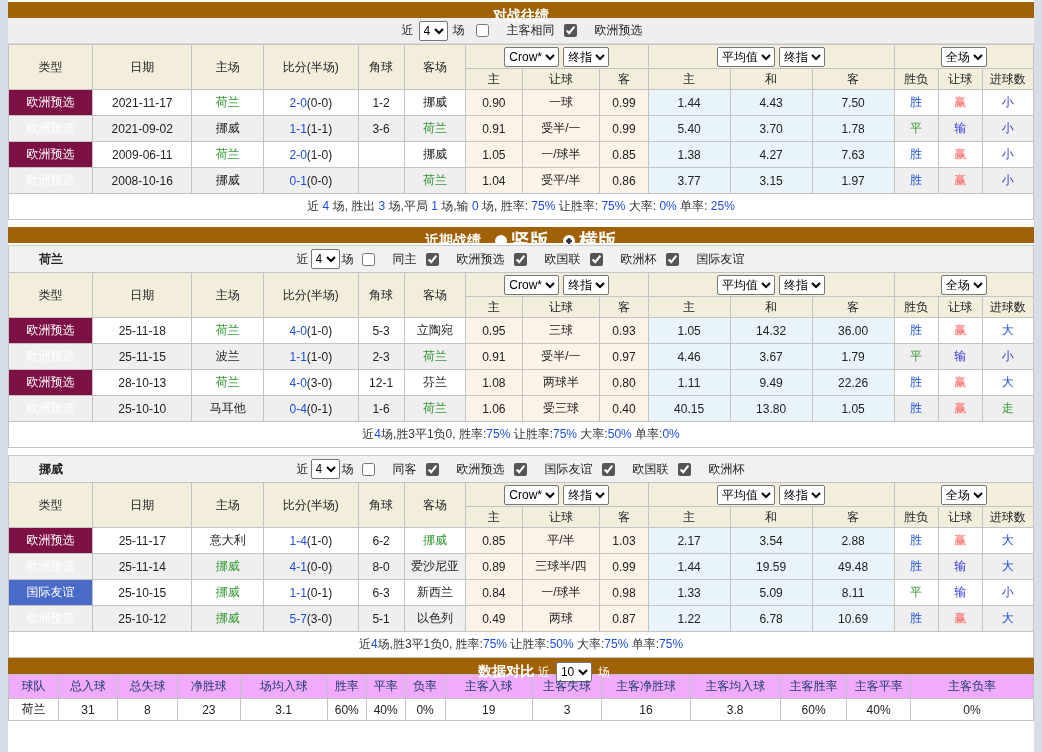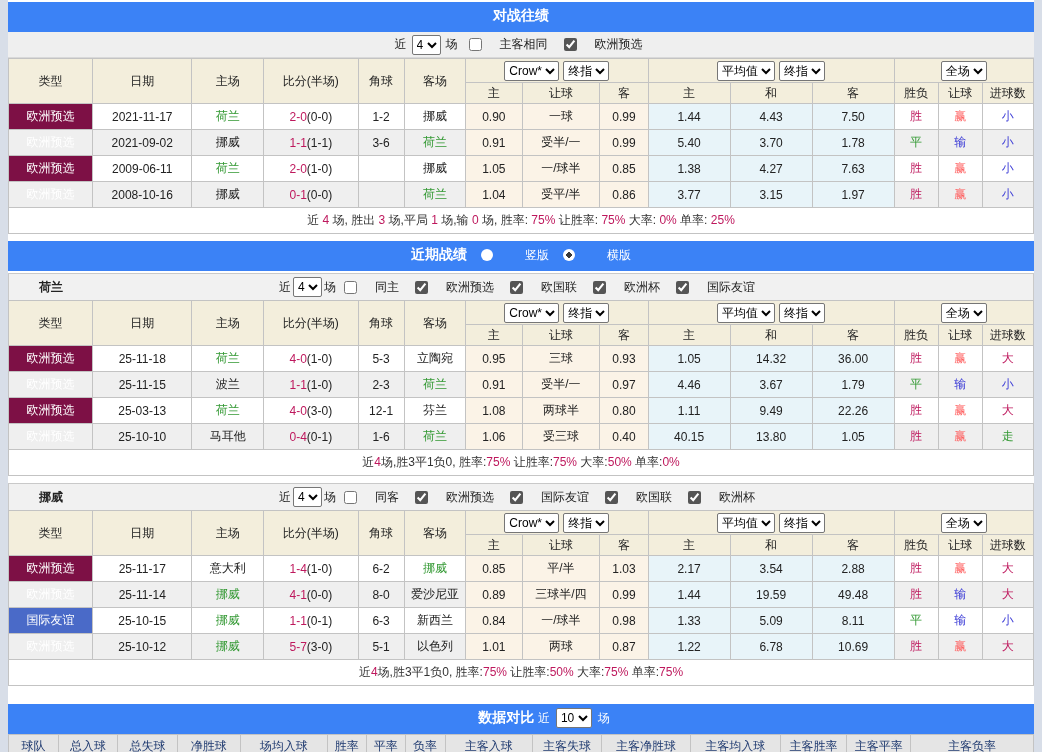--- a/index.html
+++ b/index.html
@@ -1,49 +1,49 @@
 <!DOCTYPE html>
 <html><head>
 <meta charset="utf-8">
 <style>
   html,body{margin:0;padding:0;}
   body{background:#d8dee8;font-family:"Liberation Sans","DejaVu Sans",sans-serif;font-size:12px;color:#222;}
   .page{width:1026px;margin:0 auto;background:#ffffff;padding-top:2px;min-height:750px;}
-  .section-bar{background:#3b82f6;color:#fff;height:30px;line-height:26px;text-align:center;font-weight:bold;font-size:14px;}
+  .section-bar{background:#a16207;color:#fff;height:16px;line-height:26px;text-align:center;font-weight:bold;font-size:14px;}
   .section-bar .norm{font-weight:normal;font-size:12px;}
   .filter-row{background:#efefef;height:25px;display:flex;align-items:center;justify-content:center;border-bottom:1px solid #d9d9d9;}
   .filter-row span.flabel{margin:0 3px;}
   select{font-size:12px;height:20px;border:1px solid #767676;border-radius:2px;background:#fff;margin:0 2px;vertical-align:middle;}
   input[type=checkbox]{width:13px;height:13px;accent-color:#555;margin:0 2px 0 8px;vertical-align:-2px;}
-  .cblabel{margin-right:8px;padding-left:16px;}
+  .cblabel{margin-right:1px;padding-left:16px;}
   table.match{width:100%;border-collapse:collapse;table-layout:fixed;border:1px solid #a0a0a0;}
   table.match th,table.match td{border:1px solid #c3c3c3;text-align:center;padding:0;white-space:nowrap;overflow:hidden;}
   table.match thead th{background:#f3eedc;font-weight:normal;color:#222;}
   table.match thead tr.grow th{height:23px;}
   table.match thead tr.srow th{height:20px;}
   table.match td{height:25px;}
   td.type-cell{background:#7d1045;color:#fff;}
   td.type-cell.fr{background:#4a6ac8;}
   table.match tr.alt td{background:#efefef;}
   table.match td.odds-bg,table.match tr.alt td.odds-bg{background:#fbf3e7;}
   table.match td.avg-bg,table.match tr.alt td.avg-bg{background:#e8f4f9;}
   td.sumrow,table.match tr.alt td.sumrow{height:27px;background:#fff;color:#333;text-align:center;}
-  .c-red{color:#be185d;}
+  .c-red{color:#1d4ed8;}
   .c-pink{color:#ff5a5a;}
   .c-green{color:#339933;}
   .c-blue{color:#3b3bd6;}
   .half{color:#222;}
   .team-bar{background:#f1f1f1;height:26px;display:flex;align-items:center;position:relative;border:1px solid #c9c9c9;border-bottom:none;margin-top:2px;}
   .team-bar .tname{position:absolute;left:30px;font-weight:bold;color:#222;}
   .team-bar .tcontrols{margin:0 auto;display:flex;align-items:center;}
   .radio{display:inline-block;width:12px;height:12px;border-radius:50%;background:#fff;vertical-align:middle;margin:0 4px 0 14px;cursor:pointer;}
   .radio.sel{background:radial-gradient(circle,#3a3a3a 0 2.6px,#fff 2.7px);}
-  .rlabel{font-weight:normal;font-size:12px;vertical-align:middle;margin-left:28px;}
+  .rlabel{font-weight:bold;font-size:19px;vertical-align:middle;}
   table.cmp{width:100%;border-collapse:collapse;table-layout:fixed;border:1px solid #a0a0a0;}
-  table.cmp th{background:#e5e5e5;color:#1f3a70;font-weight:normal;height:23px;border:1px solid #c3c3c3;padding:0;white-space:nowrap;overflow:hidden;}
+  table.cmp th{background:#f0abfc;color:#1f3a70;font-weight:normal;height:23px;border:1px solid #c3c3c3;padding:0;white-space:nowrap;overflow:hidden;}
   table.cmp td{height:21px;border:1px solid #c3c3c3;text-align:center;padding:0;}
   table.cmp tr.r0 td{color:#222;background:#fff;}
 </style>
 </head>
 <body>
 
 <div class="page">
 
   <div class="section-bar">
     <span>对战往绩</span>
@@ -271,21 +271,21 @@
             <td class="odds-bg">0.97</td>
             <td class="avg-bg">4.46</td>
             <td class="avg-bg">3.67</td>
             <td class="avg-bg">1.79</td>
             <td class="c-green">平</td>
             <td class="c-blue">输</td>
             <td class="c-blue">小</td>
           </tr>
           <tr>
             <td class="type-cell">欧洲预选</td>
-            <td>25-03-13</td>
+            <td>28-10-13</td>
             <td class="c-green">荷兰</td>
             <td><span class="c-red">4-0</span><span class="half">(3-0)</span></td>
             <td>12-1</td>
             <td>芬兰</td>
             <td class="odds-bg">1.08</td>
             <td class="odds-bg">两球半</td>
             <td class="odds-bg">0.80</td>
             <td class="avg-bg">1.11</td>
             <td class="avg-bg">9.49</td>
             <td class="avg-bg">22.26</td>
@@ -430,38 +430,38 @@
             <td class="c-blue">输</td>
             <td class="c-blue">小</td>
           </tr>
           <tr class="alt">
             <td class="type-cell">欧洲预选</td>
             <td>25-10-12</td>
             <td class="c-green">挪威</td>
             <td><span class="c-red">5-7</span><span class="half">(3-0)</span></td>
             <td>5-1</td>
             <td>以色列</td>
-            <td class="odds-bg">1.01</td>
+            <td class="odds-bg">0.49</td>
             <td class="odds-bg">两球</td>
             <td class="odds-bg">0.87</td>
             <td class="avg-bg">1.22</td>
             <td class="avg-bg">6.78</td>
             <td class="avg-bg">10.69</td>
             <td class="c-red">胜</td>
             <td class="c-pink">赢</td>
             <td class="c-red">大</td>
           </tr>
           <tr>
             <td class="sumrow" colspan="15"><span>近</span><span class="c-red">4</span><span>场,胜3平1负0, 胜率:</span><span class="c-red">75%</span><span> 让胜率:</span><span class="c-red">50%</span><span> 大率:</span><span class="c-red">75%</span><span> 单率:</span><span class="c-red">75%</span></td>
           </tr>
         </tbody>
       </table>
     </div>
 
-  <div class="section-bar" style="margin-top:18px;padding-left:46px;">
+  <div class="section-bar" style="margin-top:0;padding-left:46px;">
     <span>数据对比</span>
     <span class="norm">近</span>
     <select><option>10</option></select>
     <span class="norm">场</span>
   </div>
   <div>
       <table class="cmp">
         <colgroup>
           <col style="width: 4.9%;">
           <col style="width: 5.7%;">

